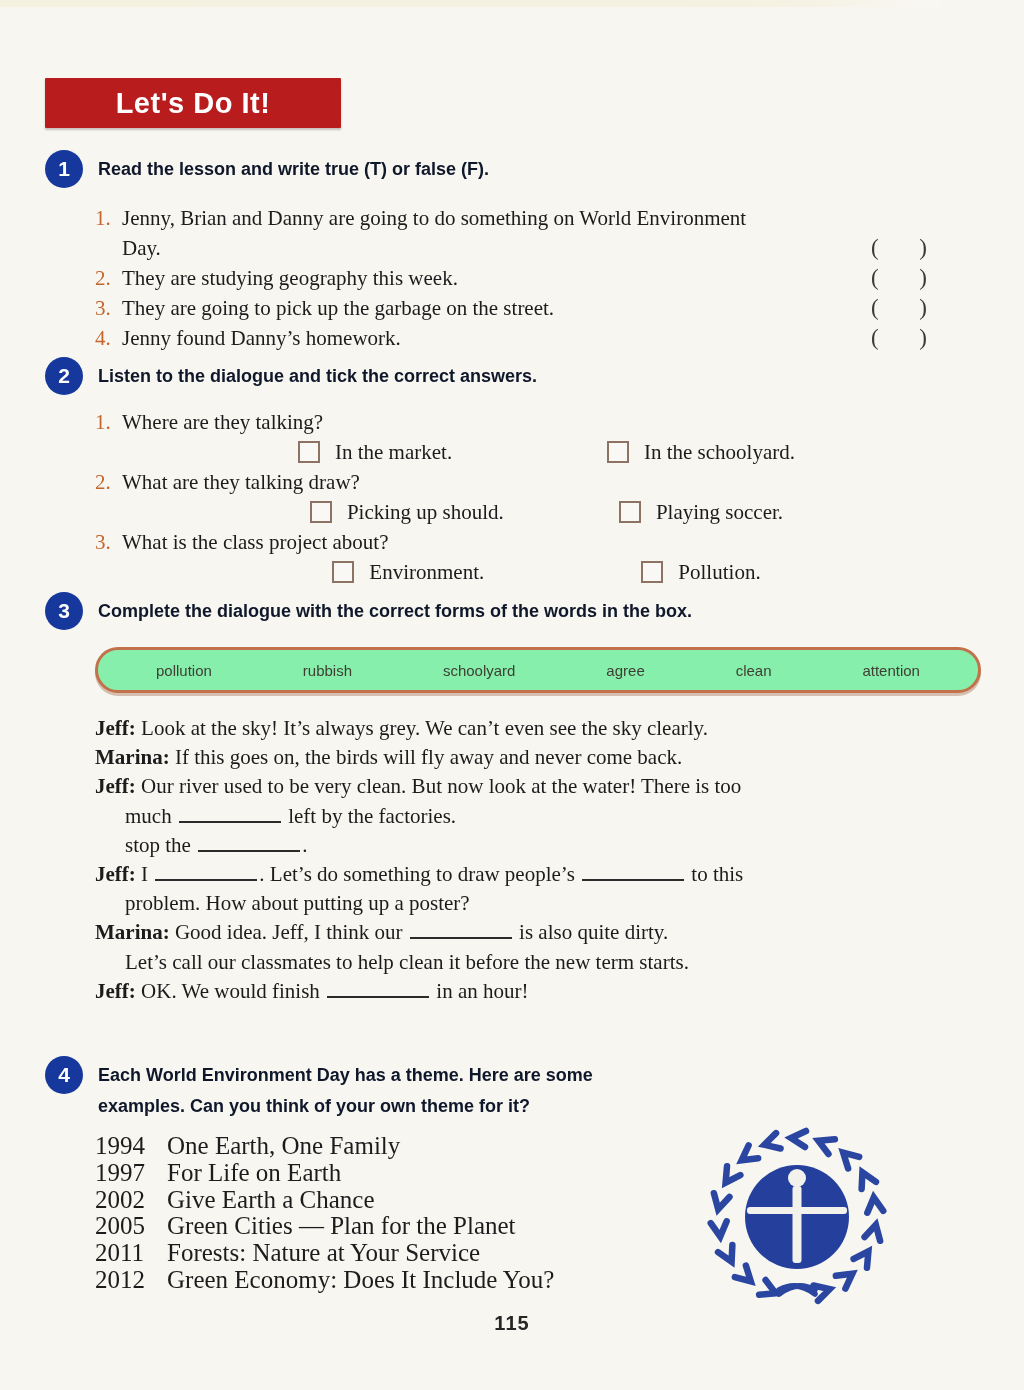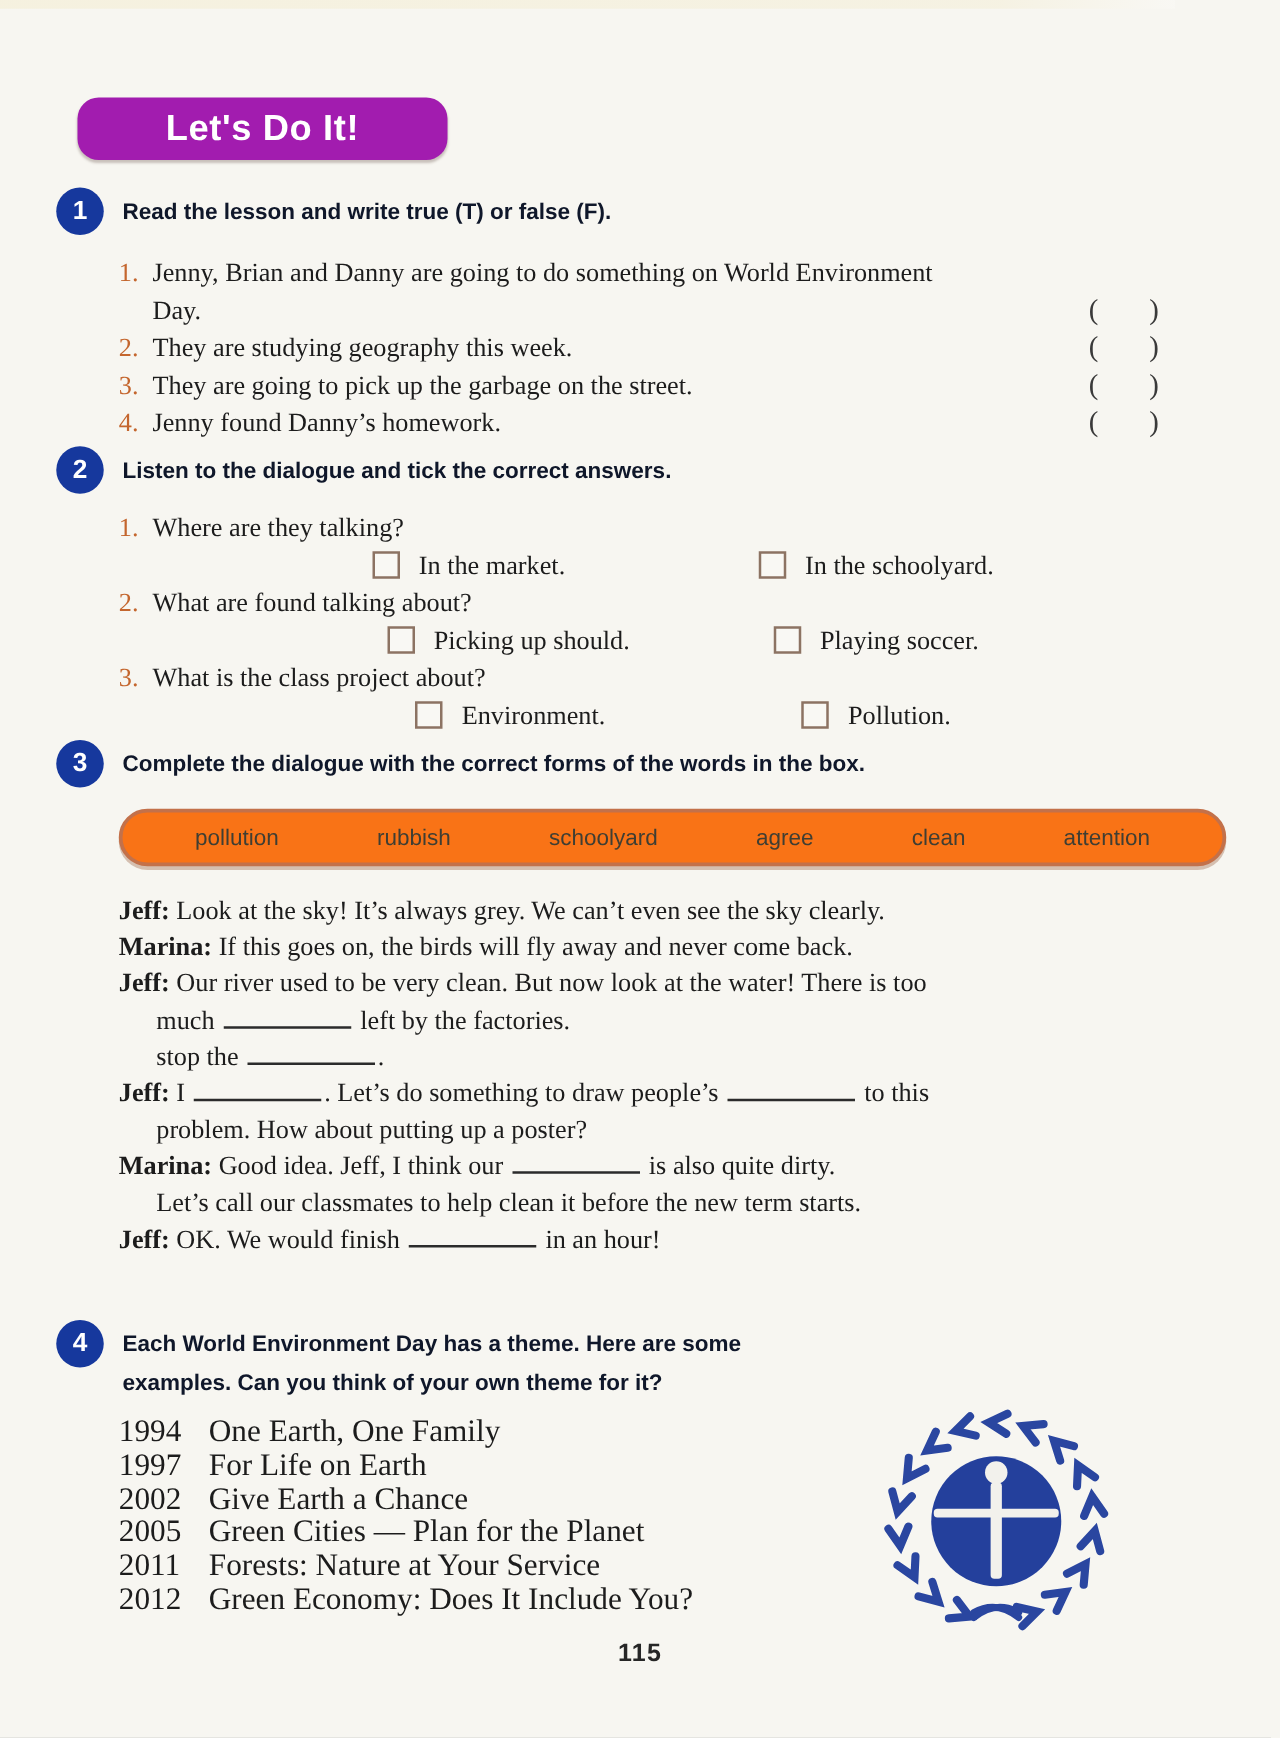--- a/index.html
+++ b/index.html
@@ -4,22 +4,22 @@
 <style>
   html,body{margin:0;padding:0;background:#d8d8d4;}
   .page{
     position:relative;width:1024px;height:1390px;margin:0 auto;
     background:#f7f6f1;overflow:hidden;
     font-family:"Liberation Serif","DejaVu Serif",serif;color:#1c1c1c;
   }
   .top-edge{position:absolute;top:0;left:0;width:940px;height:7px;
     background:linear-gradient(to right,#f5f0dc 0%,#f5f1e0 85%,#f9f8f4 100%);opacity:.85;}
   .banner{
-    position:absolute;left:62px;top:78px;width:296px;height:50px;
-    background:#a21caf;border-radius:17px;color:#fff;
+    position:absolute;left:45px;top:78px;width:296px;height:50px;
+    background:#b91c1c;border-radius:1px;color:#fff;
     font-family:"Liberation Sans","DejaVu Sans",sans-serif;font-weight:bold;font-size:29px;
     text-align:center;line-height:50px;letter-spacing:.5px;
     box-shadow:0 2px 2px rgba(60,30,25,.25);
   }
   .sec{position:absolute;left:45px;display:flex;gap:15px;align-items:flex-start;width:950px;}
   .sec-num{
     width:38px;height:38px;border-radius:50%;background:#16389d;color:#fff;flex:none;
     font-family:"Liberation Sans","DejaVu Sans",sans-serif;font-weight:bold;font-size:21px;
     display:flex;align-items:center;justify-content:center;
   }
@@ -44,25 +44,25 @@
   .opt-row{display:flex;margin-left:33px;height:30px;align-items:center;justify-content:center;}
   .opt{display:flex;align-items:center;width:309px;}
   .opt.second{width:auto;}
   .cb{
     width:18px;height:18px;border:2px solid #8c7363;background:#f9f8f4;
     display:inline-block;margin-right:15px;flex:none;
   }
   
   .wordbox{
     position:absolute;left:95px;top:647px;width:886px;height:46px;
-    background:#f97316;border:3px solid #c3714a;border-radius:26px;
+    background:#86efac;border:3px solid #c3714a;border-radius:26px;
     box-shadow:0 3px 0 rgba(150,90,55,.35);
     display:flex;align-items:center;justify-content:space-between;
     padding:0 58px;box-sizing:border-box;
-    font-family:"Liberation Sans","DejaVu Sans",sans-serif;font-size:18px;color:#3f3e33;
+    font-family:"Liberation Sans","DejaVu Sans",sans-serif;font-size:15px;color:#3f3e33;
   }
   .dialogue{position:absolute;left:95px;top:714px;width:870px;font-size:21px;line-height:29.2px;}
   .d-line{white-space:normal;}
   .d-line.cont{padding-left:30px;}
   .speaker{font-weight:bold;}
   .blank{
     display:inline-block;width:102px;height:15px;margin:0 2px;
     border-bottom:2px solid #2b2b2b;vertical-align:baseline;
   }
   
@@ -158,21 +158,21 @@
         <span class="cb"></span>
         <span>In the market.</span>
       </div>
       <div class="opt second">
         <span class="cb"></span>
         <span>In the schoolyard.</span>
       </div>
     </div>
     <div class="q-line">
       <span class="i-num">2.</span>
-      <span>What are found talking about?</span>
+      <span>What are they talking draw?</span>
     </div>
     <div class="opt-row">
       <div class="opt">
         <span class="cb"></span>
         <span>Picking up should.</span>
       </div>
       <div class="opt second">
         <span class="cb"></span>
         <span>Playing soccer.</span>
       </div>

